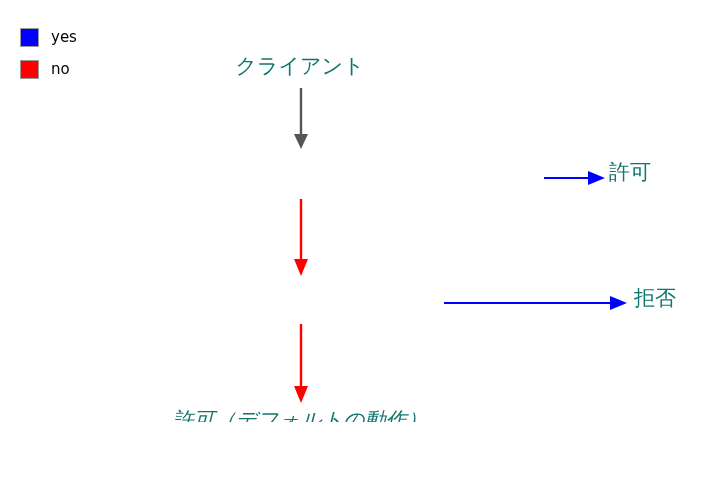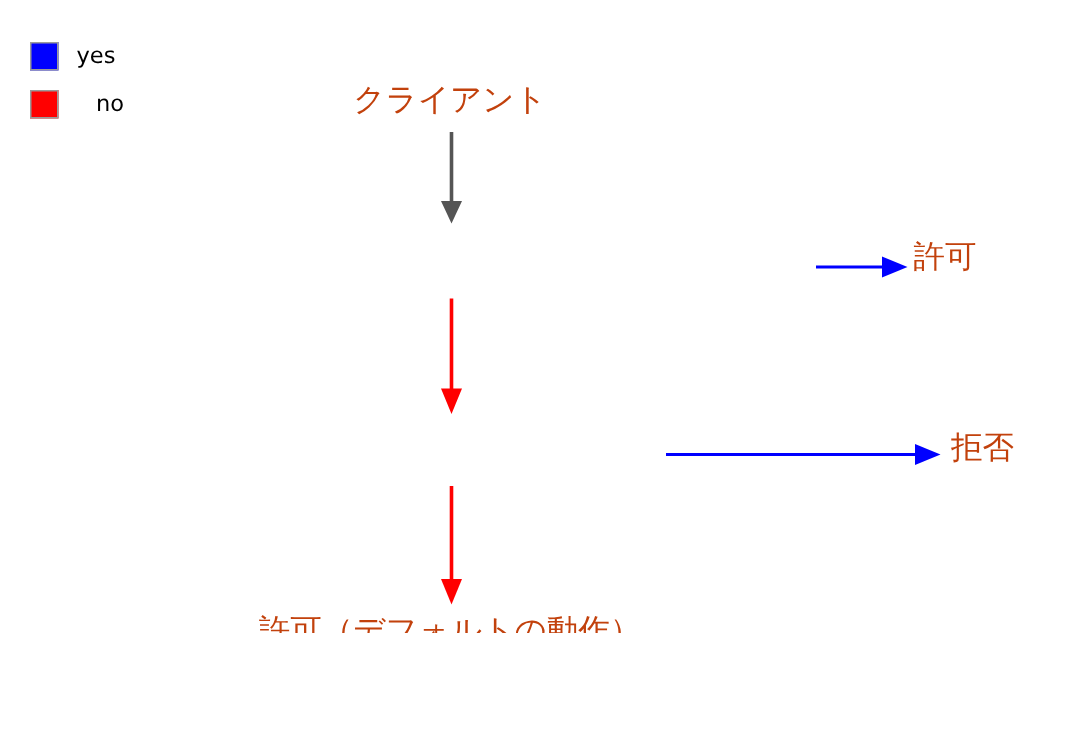--- a/index.html
+++ b/index.html
@@ -36,21 +36,21 @@
     line-height: 1;
     color: #000000;
     font-family: "DejaVu Sans", "Liberation Sans", sans-serif;
   }
   
   .node {
     position: absolute;
     font-size: 21px;
     line-height: 1.1;
     white-space: nowrap;
-    color: #c2410c;
+    color: #0f766e;
     font-family: "DejaVu Sans", "Liberation Sans", sans-serif;
   }
   .node.center {
     transform: translateX(-50%);
   }
   
   .arrow-svg {
     position: absolute;
     overflow: visible;
   }
@@ -58,30 +58,30 @@
 </head>
 <body>
 
 <div id="canvas" style="background: rgb(255, 255, 255); width: 723px; height: 422px;">
 
   <div class="legend-row" style="left:20px; top:28px;">
     <span class="legend-swatch" id="swatch-yes" style="background: rgb(0, 0, 255); border-color: rgb(154, 154, 154);"></span>
     <span class="legend-label">yes</span>
   </div>
 
-  <div class="legend-row" style="left:20px; top:60px;gap:13px;">
+  <div class="legend-row" style="left:20px; top:60px;">
     <span class="legend-swatch" id="swatch-no" style="background: rgb(255, 0, 0); border-color: rgb(154, 154, 154);"></span>
     <span class="legend-label">no</span>
   </div>
 
   <div class="node center" style="left:300px; top:55px;">クライアント</div>
 
 
 
-  <div class="node center" style="left:300px; top:409px;">許可（デフォルトの動作）</div>
+  <div class="node center" style="left:300px; top:409px;font-style:italic;">許可（デフォルトの動作）</div>
 
   <div class="node" style="left:609px; top:162px;font-family:Liberation Mono, monospace;">許可</div>
 
   <div class="node" style="left:634px; top:287px;">拒否</div>
 
   <svg class="arrow-svg" style="left:286px; top:88px;" width="30" height="62" viewBox="0 0 30 62">
     <line id="edge0-line" x1="15" y1="0" x2="15" y2="48" stroke-width="2.4" stroke="#555555"></line>
     <polygon id="edge0-head" points="8,46 22,46 15,61" fill="#555555"></polygon>
   </svg>
 

